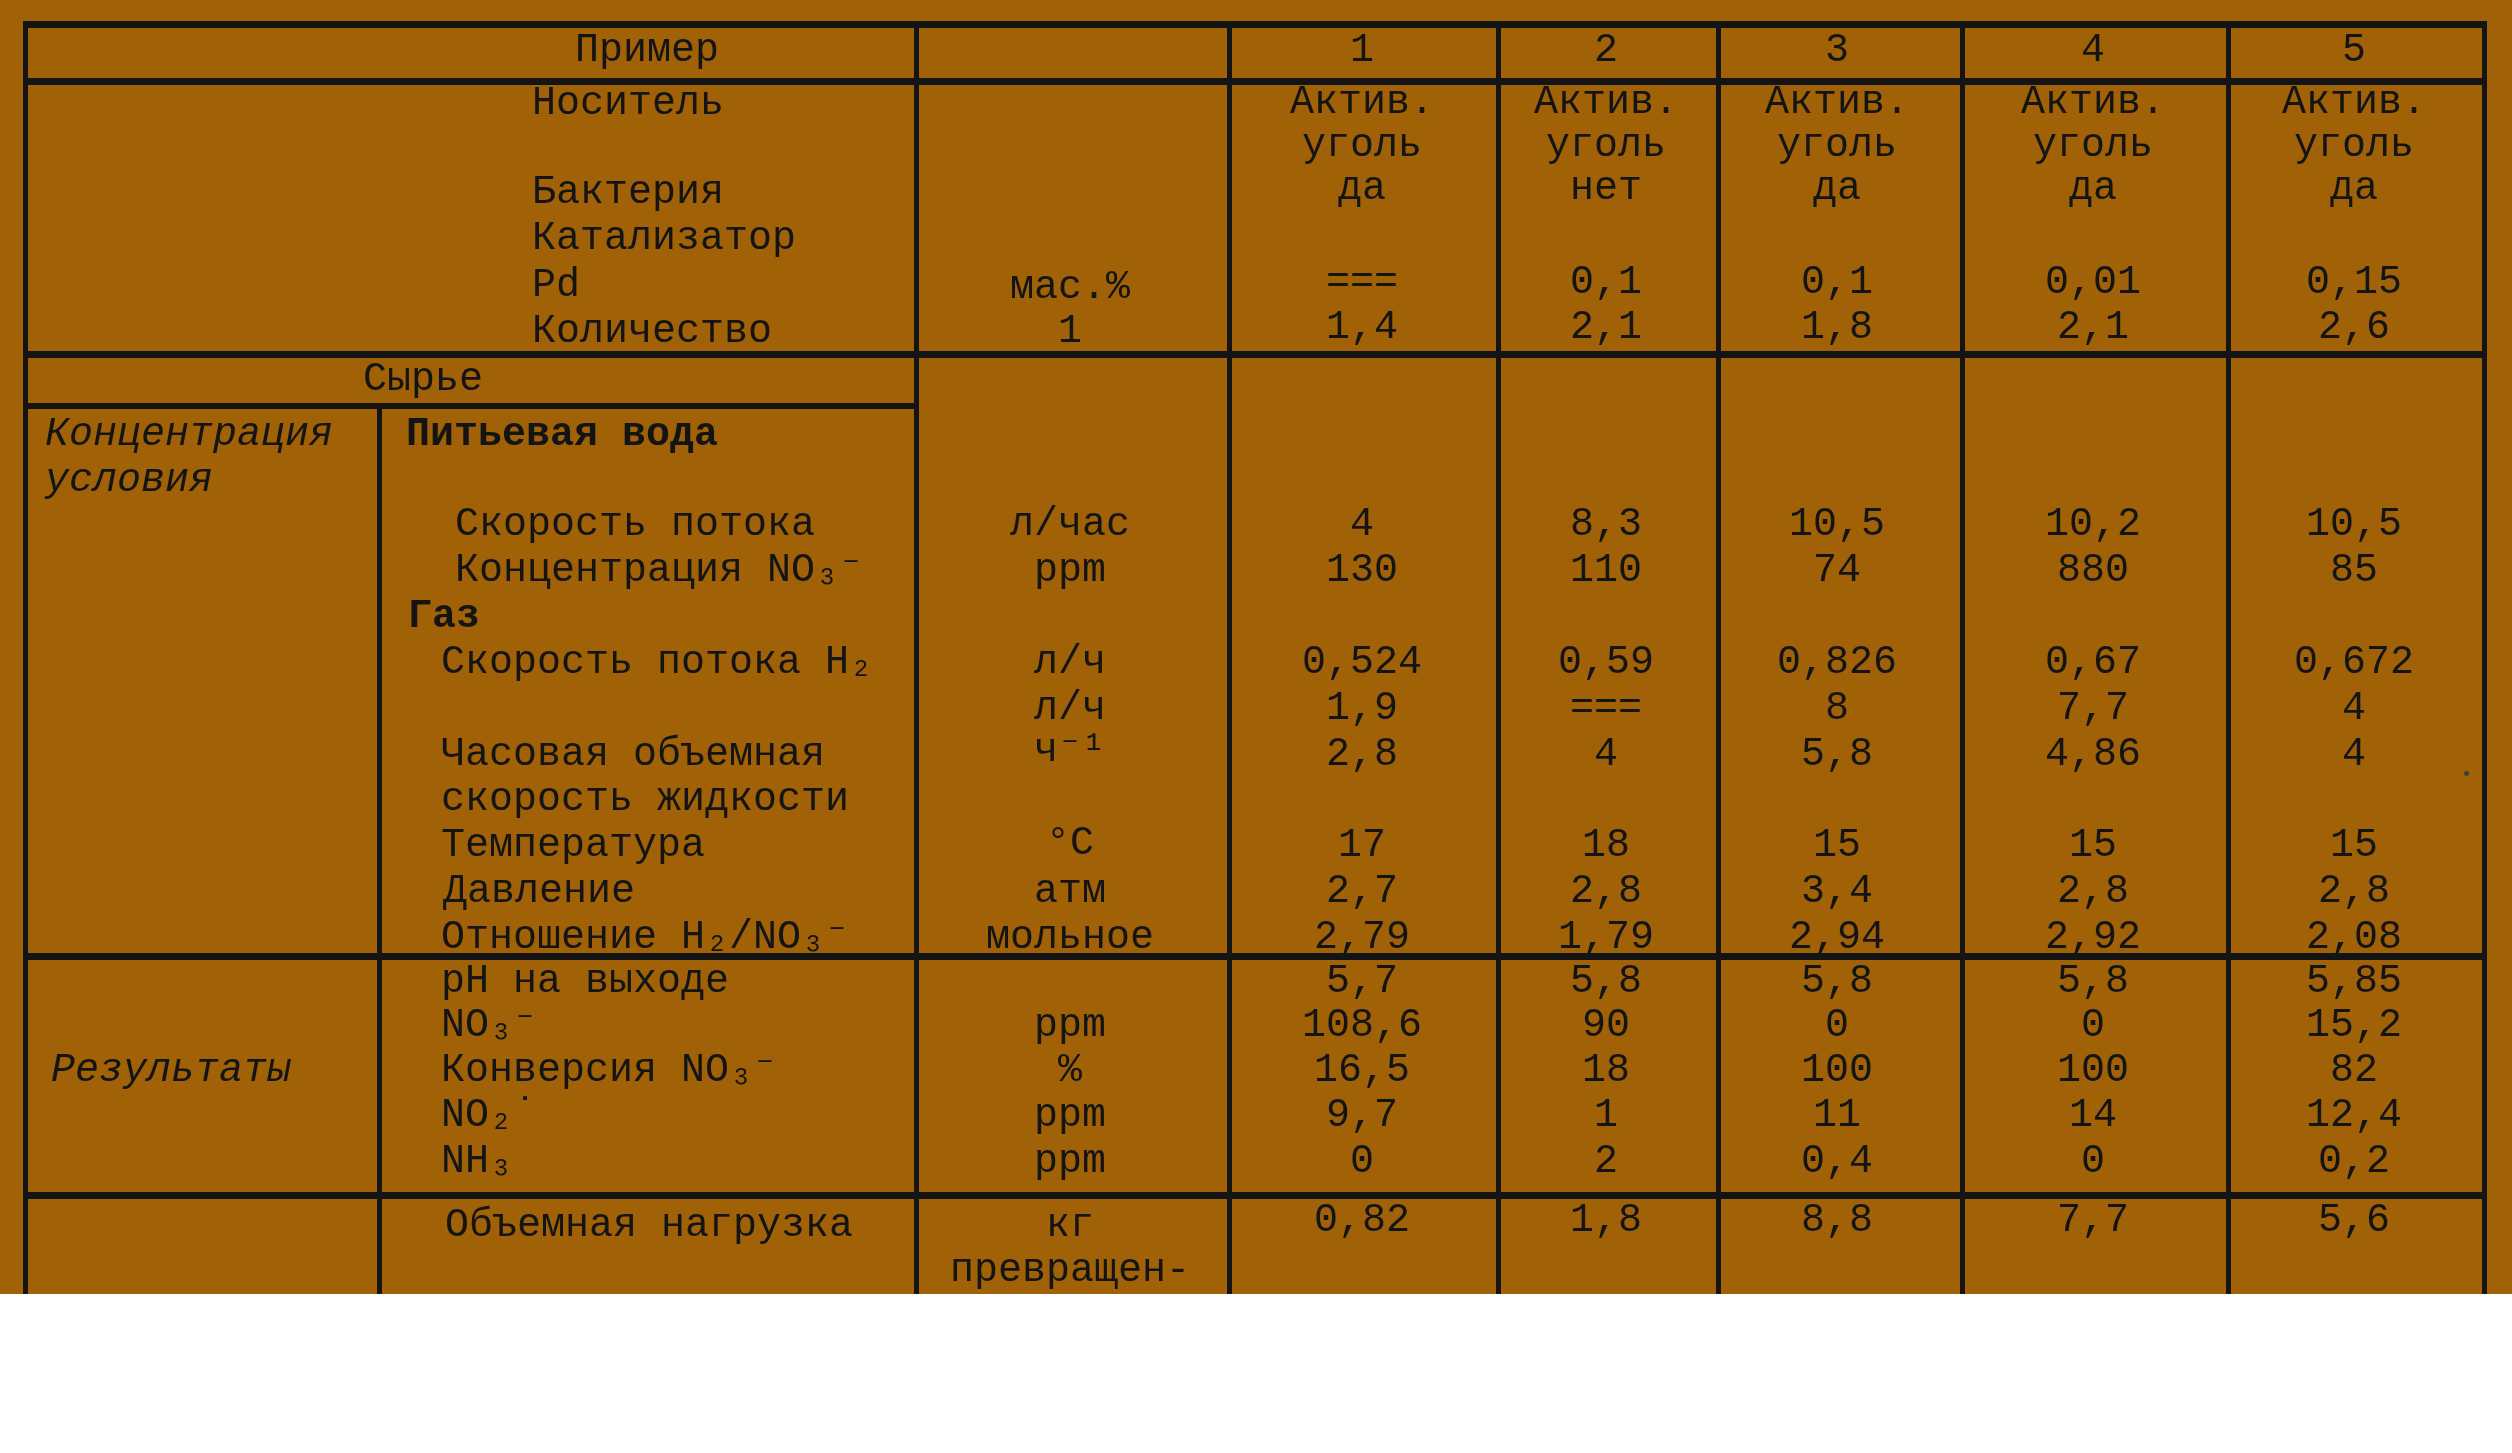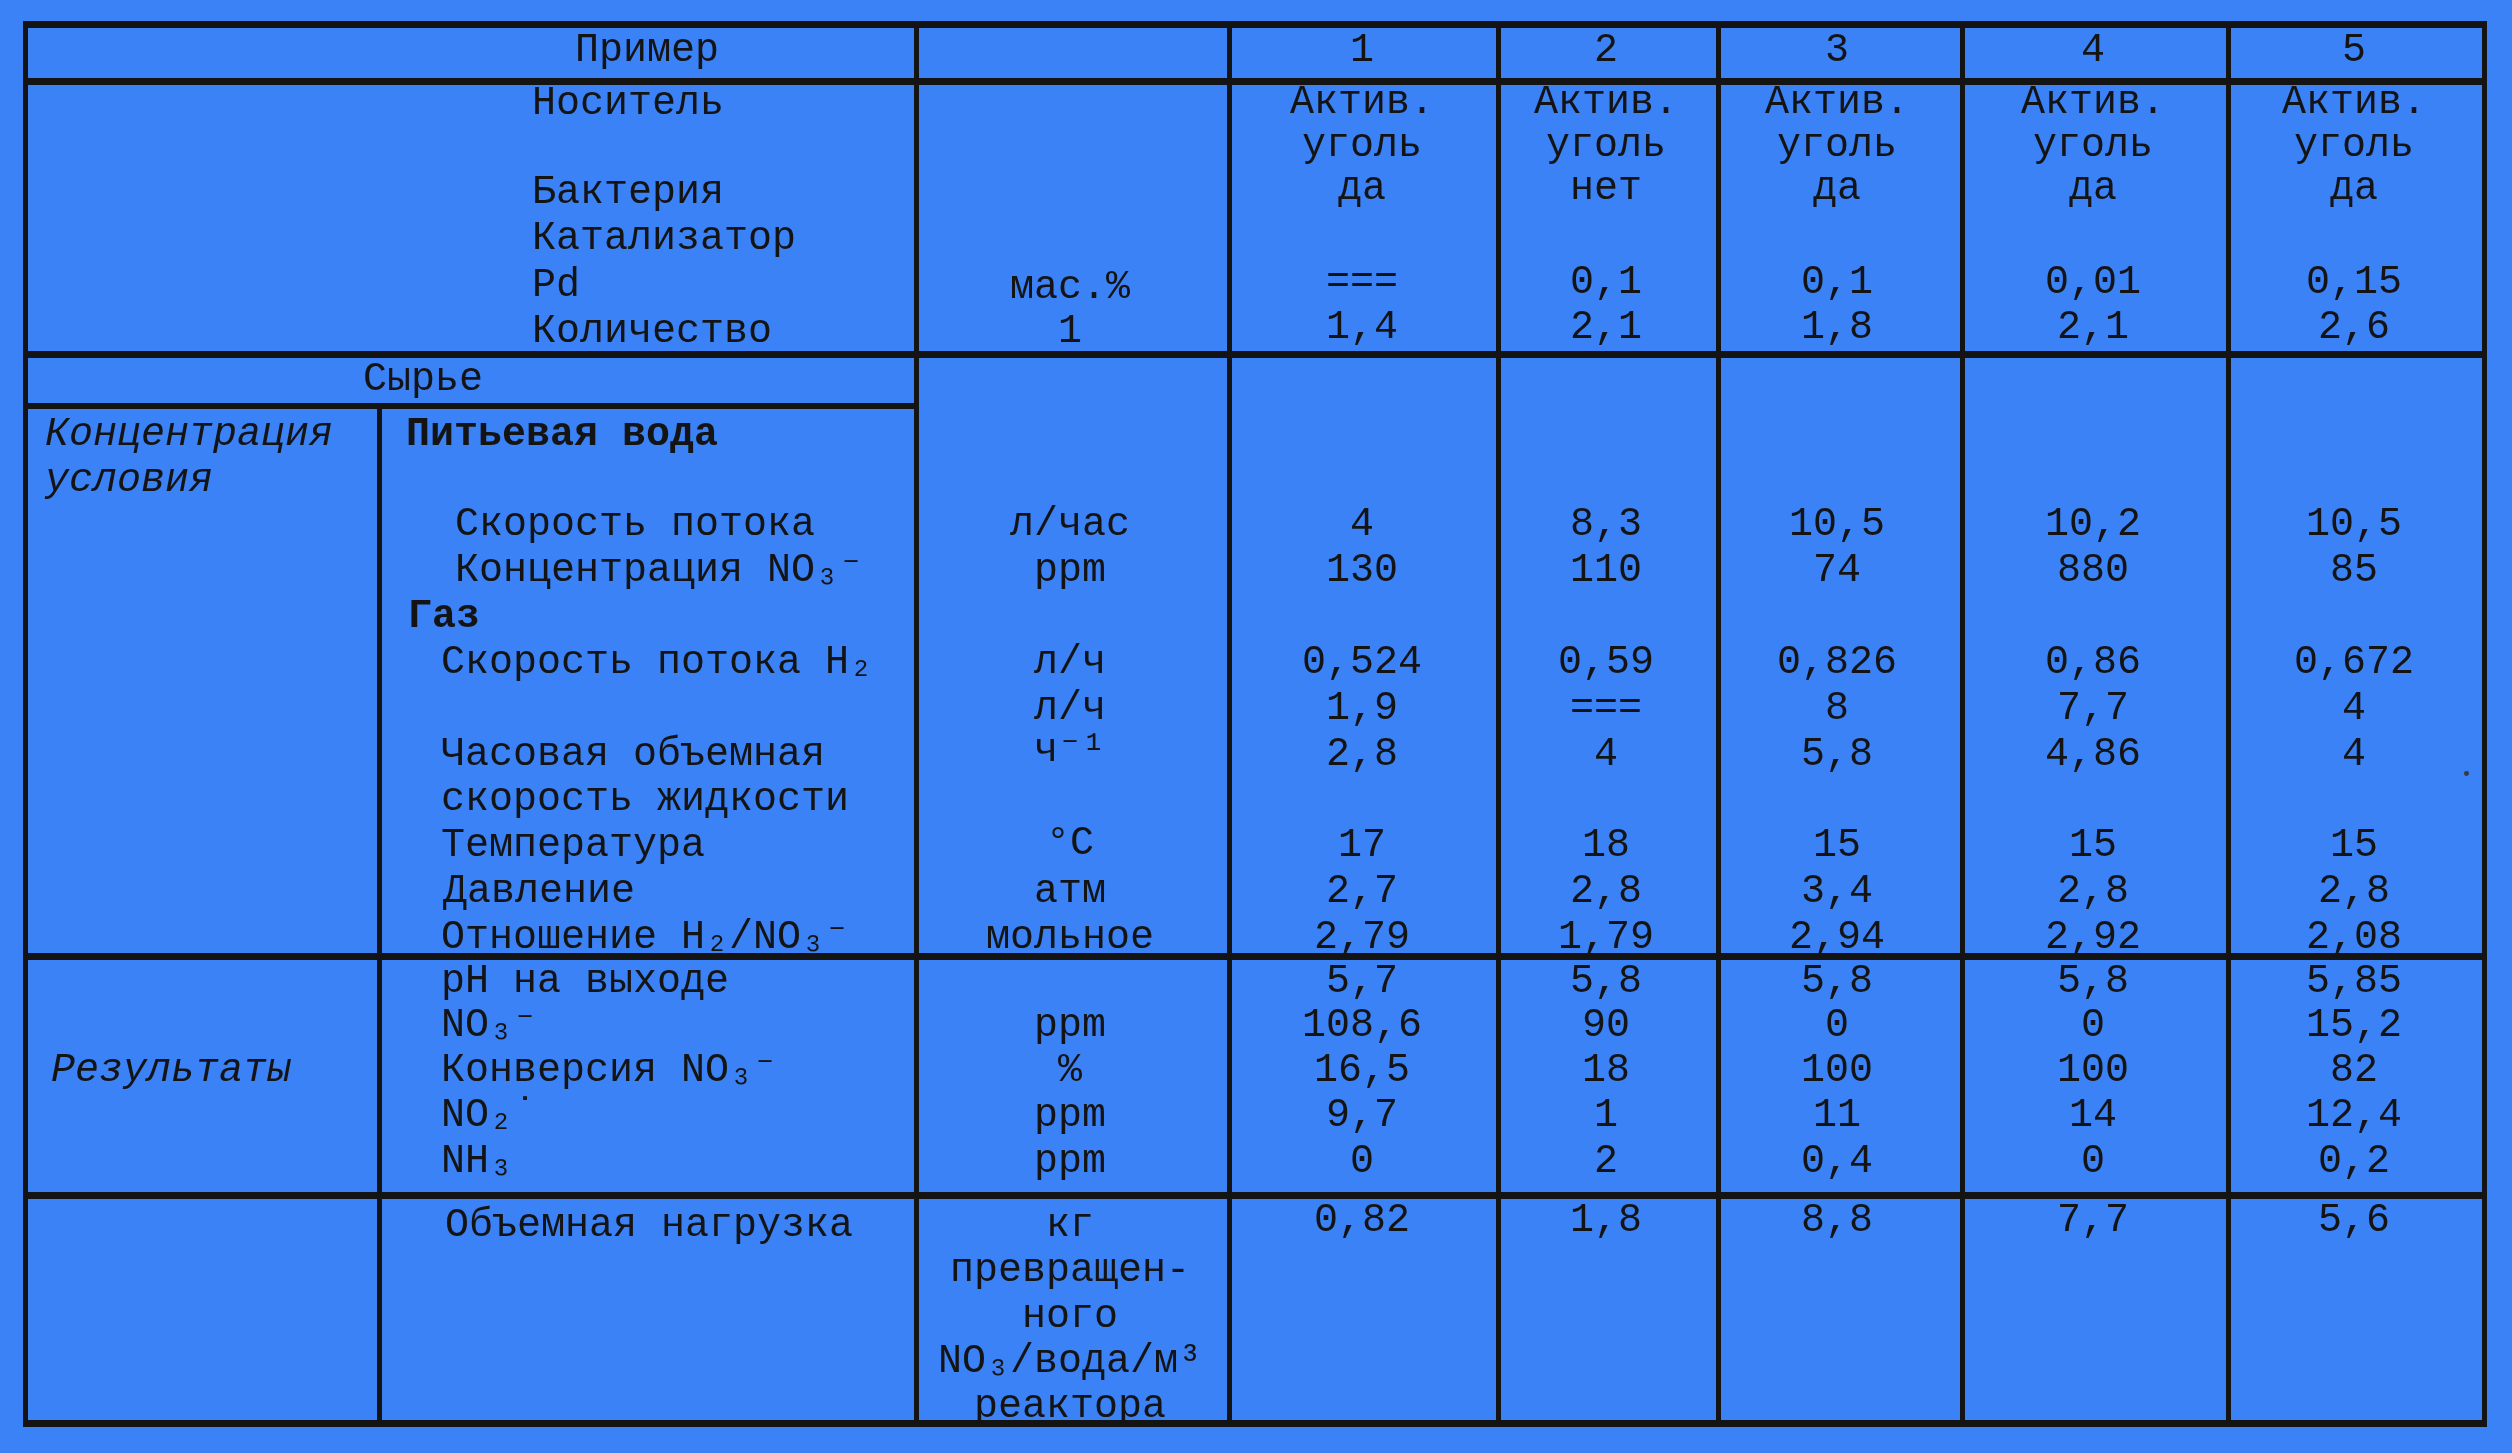--- a/index.html
+++ b/index.html
@@ -1,16 +1,16 @@
 <!DOCTYPE html>
 <html style="font-size:13px"><head>
 <meta charset="utf-8">
 <style>
   html,body{margin:0;padding:0;background:#fff}
-  #page{position:relative;width:2512px;height:1453px;background:#3b82f6;overflow:hidden}
+  #page{position:relative;width:2512px;height:1294px;background:#a16207;overflow:hidden}
   .t{position:absolute;font:40px/1 "Liberation Mono","DejaVu Sans Mono",monospace;color:#141414;white-space:pre;transform:translateY(-50%)}
   .c{transform:translate(-50%,-50%)}
   .b{font-weight:700}
   .i{font-style:italic}
   .ln{position:absolute;background:#141414}
   .speck{position:absolute;background:#3a3a3a;border-radius:50%}
 </style>
 </head>
 <body>
 
@@ -98,21 +98,21 @@
   <span class="t c" style="left:2093px;top:571px">880</span>
   <span class="t c" style="left:2354px;top:571px">85</span>
 
   <span class="t b" style="left:408px;top:617px">Газ</span>
 
   <span class="t" style="left:441px;top:663px">Скорость потока H₂</span>
   <span class="t c" style="left:1070px;top:663px">л/ч</span>
   <span class="t c" style="left:1362px;top:663px">0,524</span>
   <span class="t c" style="left:1606px;top:663px">0,59</span>
   <span class="t c" style="left:1837px;top:663px">0,826</span>
-  <span class="t c" style="left:2093px;top:663px">0,86</span>
+  <span class="t c" style="left:2093px;top:663px">0,67</span>
   <span class="t c" style="left:2354px;top:663px">0,672</span>
 
   <span class="t c" style="left:1070px;top:709px">л/ч</span>
   <span class="t c" style="left:1362px;top:709px">1,9</span>
   <span class="t c" style="left:1606px;top:709px">===</span>
   <span class="t c" style="left:1837px;top:709px">8</span>
   <span class="t c" style="left:2093px;top:709px">7,7</span>
   <span class="t c" style="left:2354px;top:709px">4</span>
 
   <span class="t" style="left:441px;top:800px">скорость жидкости</span>

